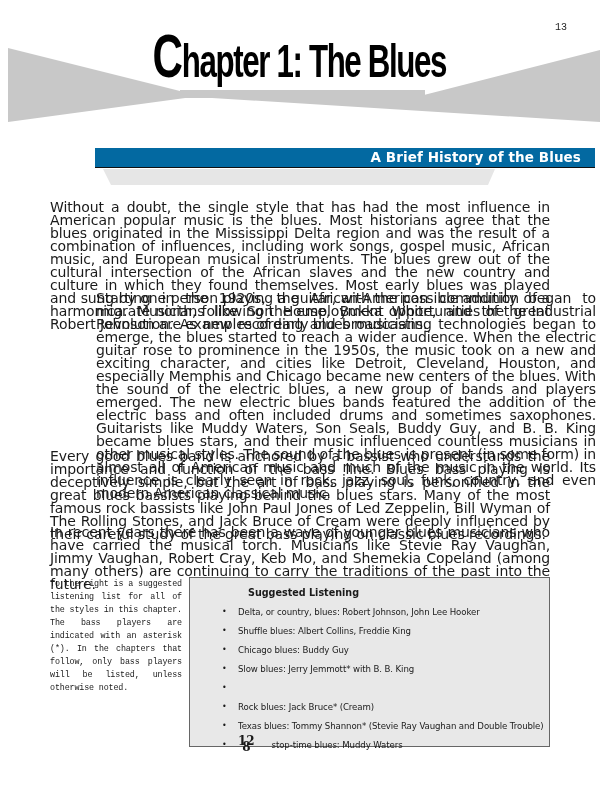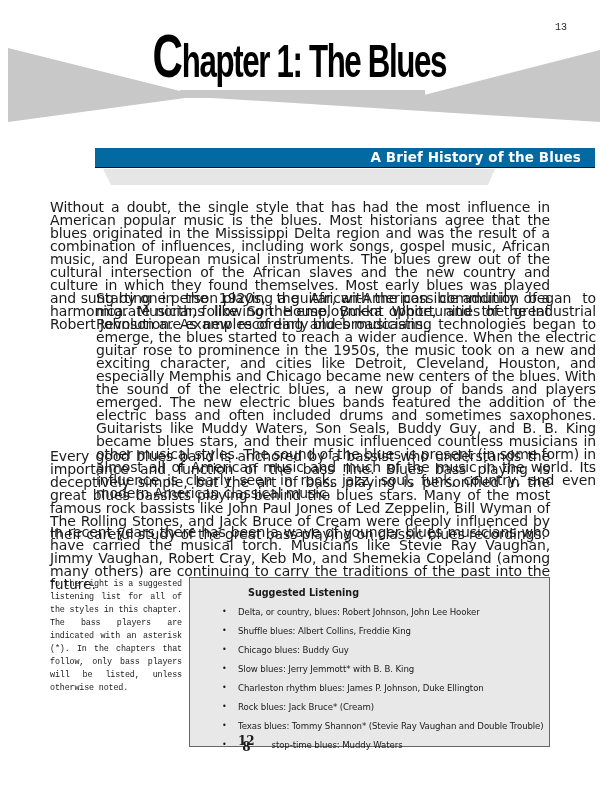--- a/index.html
+++ b/index.html
@@ -121,21 +121,20 @@
     <li class="listening-item">
       <span class="bullet">•</span>
       <span>Chicago blues: Buddy Guy</span>
     </li>
     <li class="listening-item">
       <span class="bullet">•</span>
       <span>Slow blues: Jerry Jemmott* with B. B. King</span>
     </li>
     <li class="listening-item">
       <span class="bullet">•</span>
-      <span>Charleston rhythm blues: James P. Johnson, Duke Ellington</span>
     </li>
     <li class="listening-item">
       <span class="bullet">•</span>
       <span>Rock blues: Jack Bruce* (Cream)</span>
     </li>
     <li class="listening-item">
       <span class="bullet">•</span>
       <span>Texas blues: Tommy Shannon* (Stevie Ray Vaughan and Double Trouble)</span>
     </li>
     <li class="listening-item">

